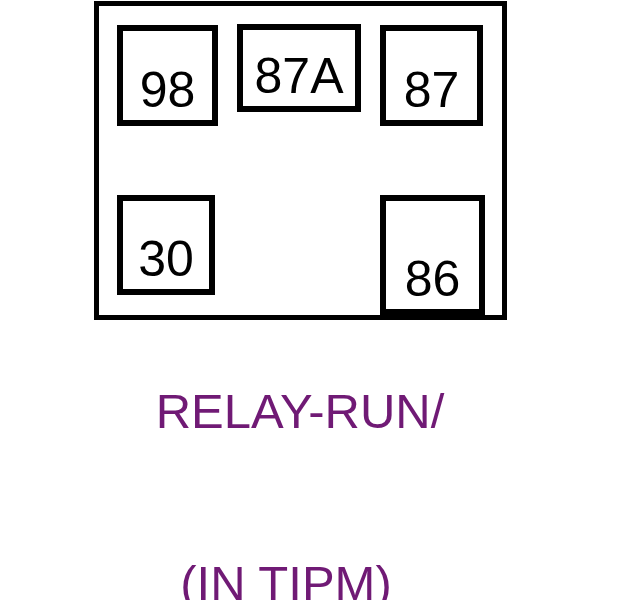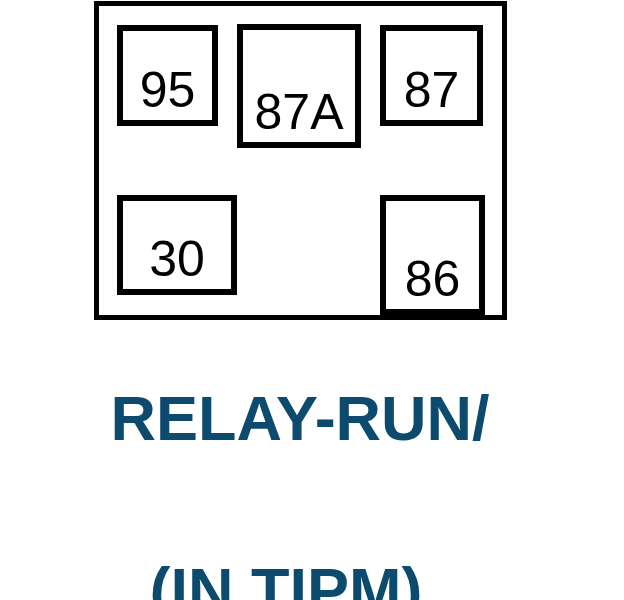--- a/index.html
+++ b/index.html
@@ -29,47 +29,47 @@
     display: flex;
     align-items: flex-end;
     justify-content: center;
     padding-bottom: 5px;
     font-size: 50px;
     font-weight: 400;
     line-height: 1;
     color: #000000;
   }
   .pin-85  { left: 18px;  top: 19px;  width: 101px; height: 101px; }
-  .pin-87a { left: 138px; top: 18px;  width: 124px; height: 124px; }
+  .pin-87a { left: 138px; top: 18px;  width: 124px; height: 88px; }
   .pin-87  { left: 281px; top: 19px;  width: 103px; height: 101px; justify-content: center; }
-  .pin-30  { left: 18px;  top: 189px; width: 120px; height: 100px; }
+  .pin-30  { left: 18px;  top: 189px; width: 98px; height: 100px; }
   .pin-86  { left: 281px; top: 189px; width: 105px; height: 120px; }
   .caption-line {
     position: absolute;
     transform: translateX(-50%);
-    font-weight: 700;
-    font-size: 63px;
+    font-weight: 400;
+    font-size: 49px;
     line-height: 1;
     white-space: nowrap;
     letter-spacing: 0;
-    color: #0c4a6e;
+    color: #701a75;
   }
   .caption-1 { top: 387px; left: 300px; }
   .caption-2 { top: 464px; left: 300px; }
   .caption-3 { top: 559px; left: 286px; }
 </style>
 </head>
 <body>
 
 <div class="canvas">
 
   <div class="relay-body">
 
     <div class="pin pin-85">
-      <span>95</span>
+      <span>98</span>
     </div>
 
     <div class="pin pin-87a">
       <span>87A</span>
     </div>
 
     <div class="pin pin-87">
       <span>87</span>
     </div>
 

